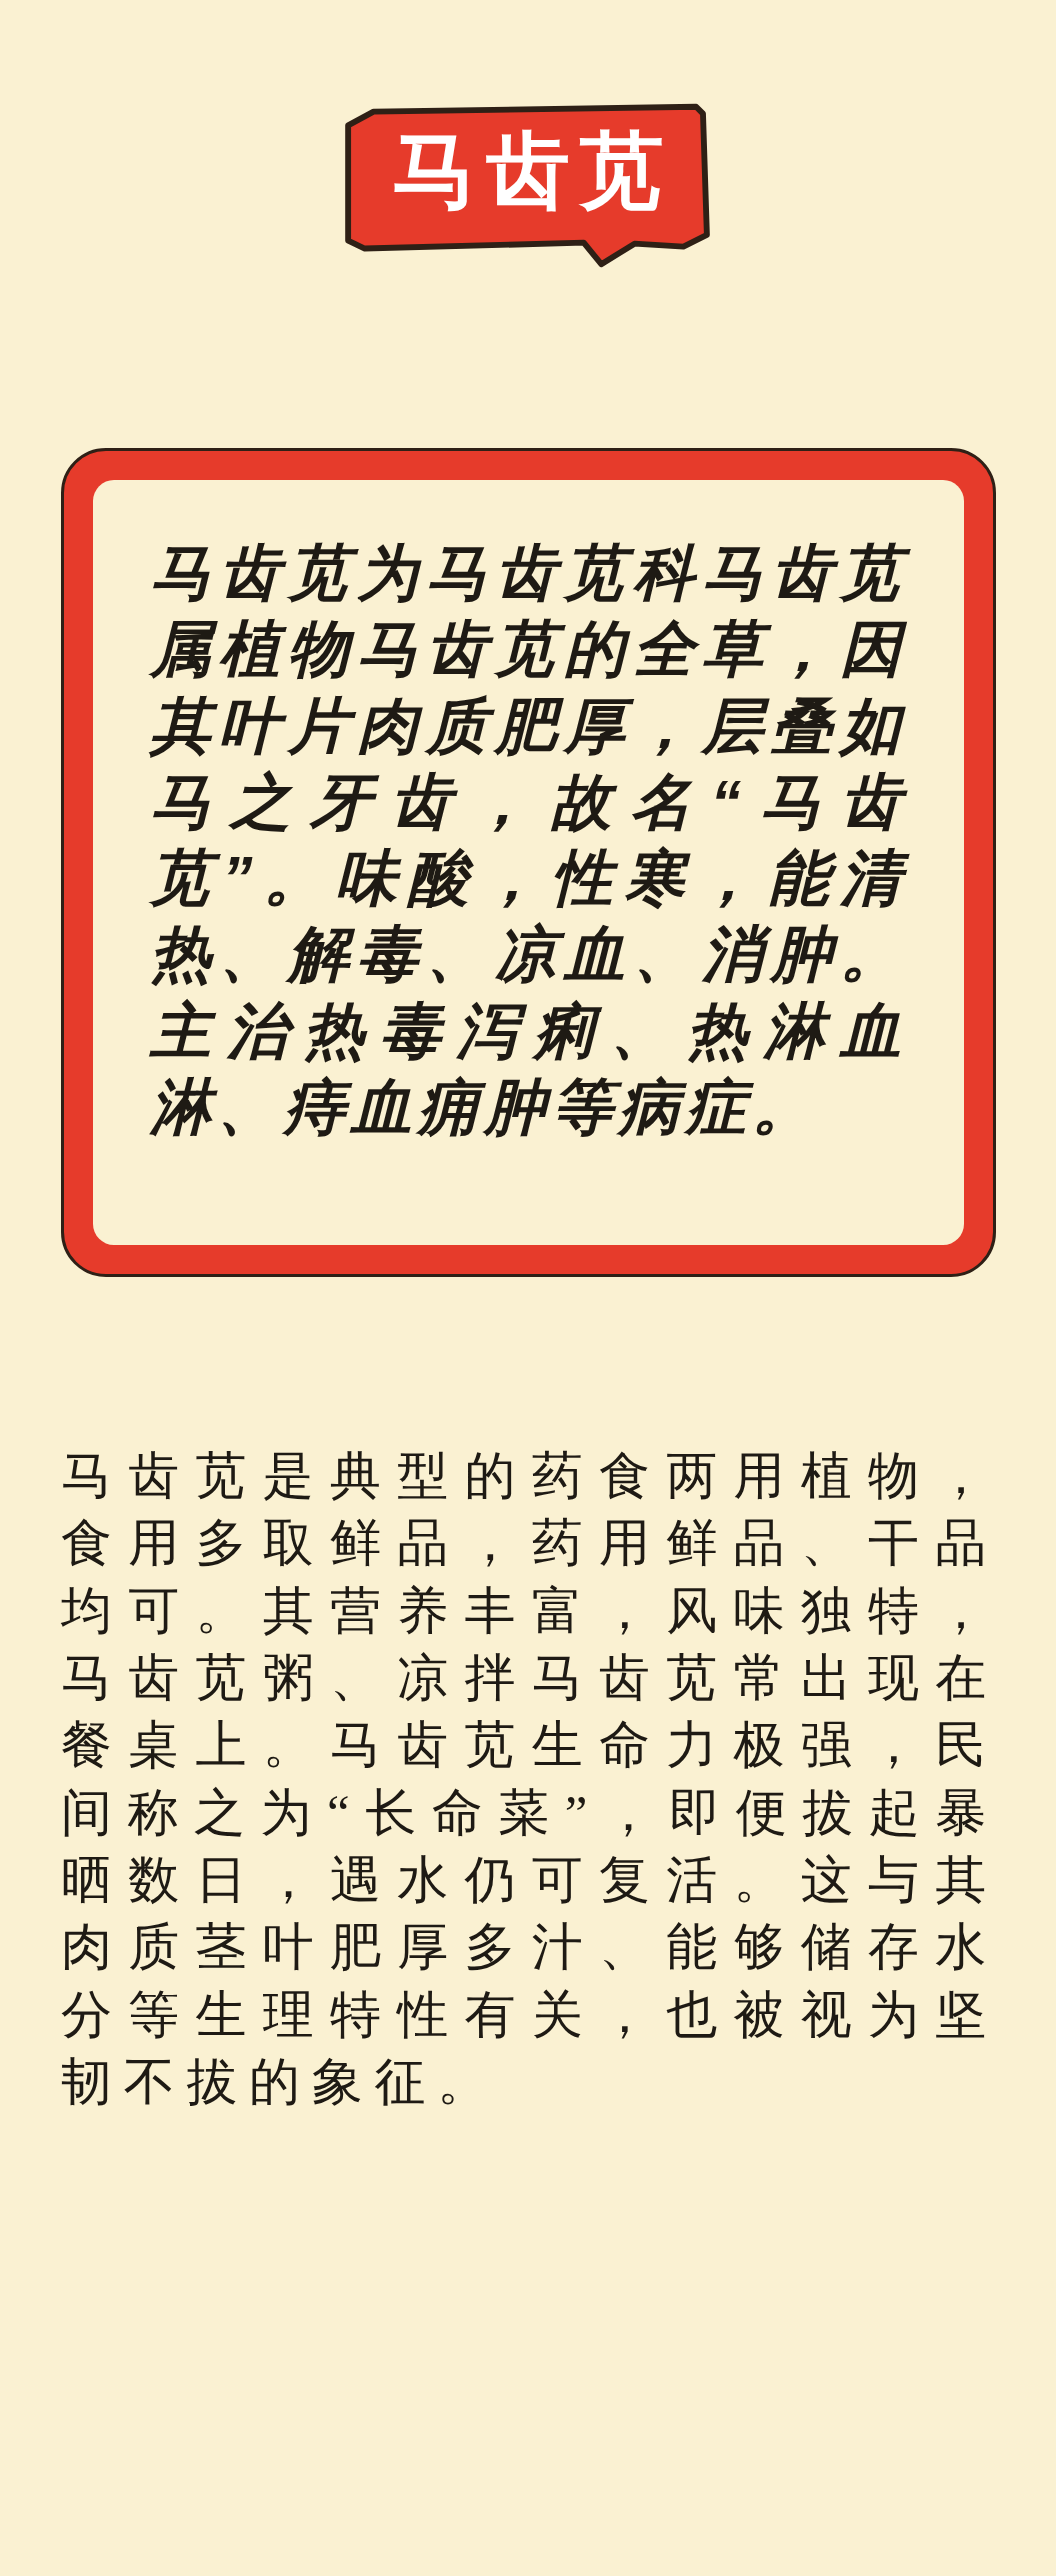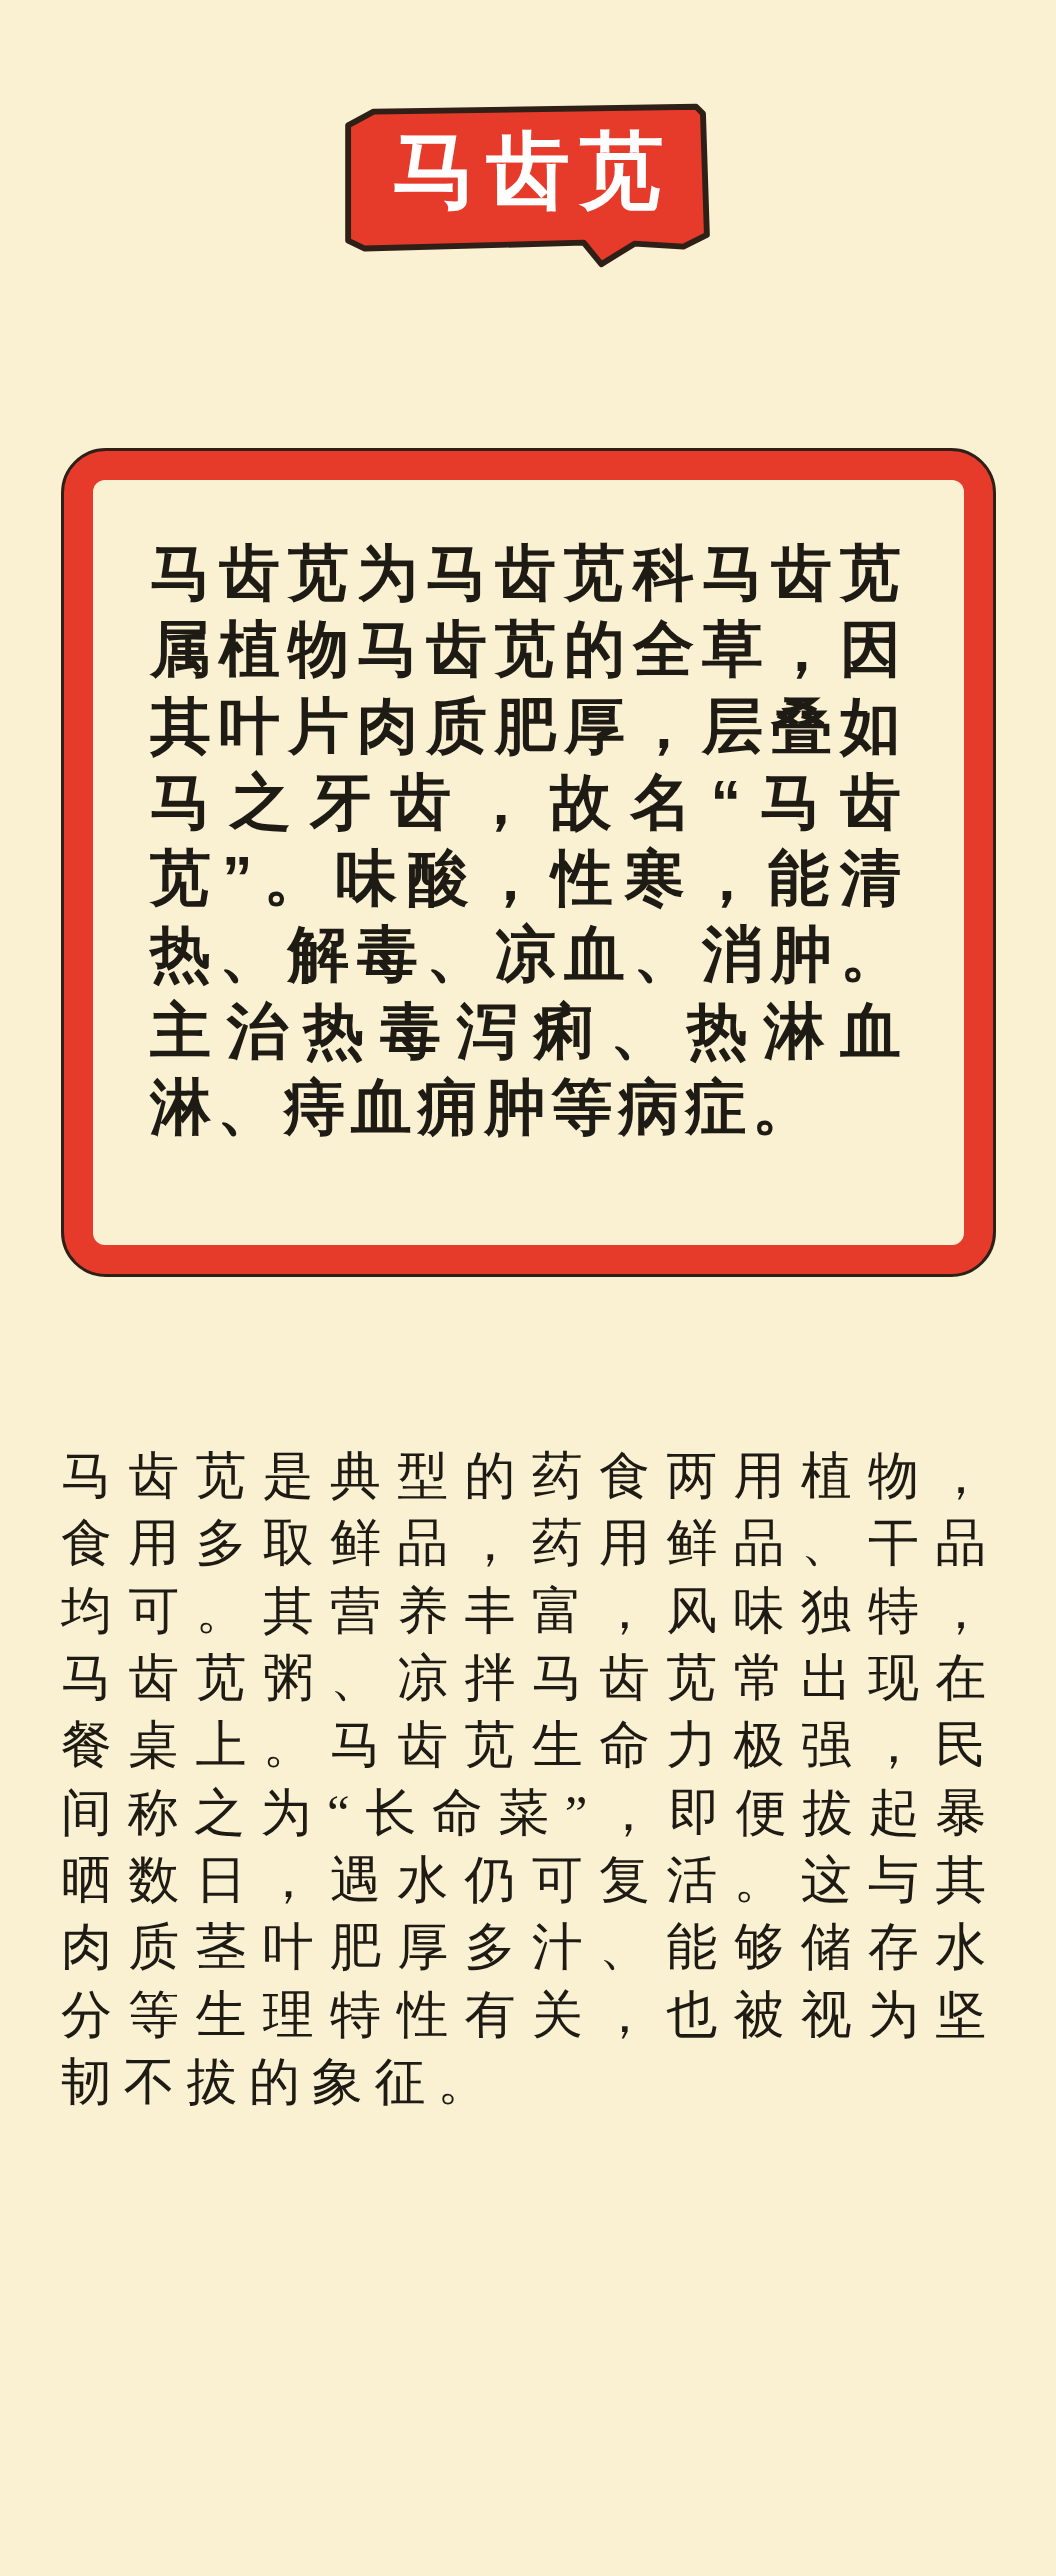--- a/index.html
+++ b/index.html
@@ -60,22 +60,23 @@
     height: 829px;
     background: var(--accent-red);
     border: 3.9px solid var(--outline-dark);
     border-radius: 45px;
     padding: 29px;
   }
   .info-inner {
     width: 100%;
     height: 100%;
     background: var(--background);
-    border-radius: 12px;
+    border-radius: 21px;
     padding: 55px 57px 39px 57px;
+    font-style: italic;
   }
   .info-text {
     font-family: "Liberation Sans", "DejaVu Sans", sans-serif;
     font-weight: 700;
     font-size: 61px;
     line-height: 1.25;
     letter-spacing: 5.9px;
     color: var(--text-dark);
     text-align: justify;
     text-justify: inter-character;

